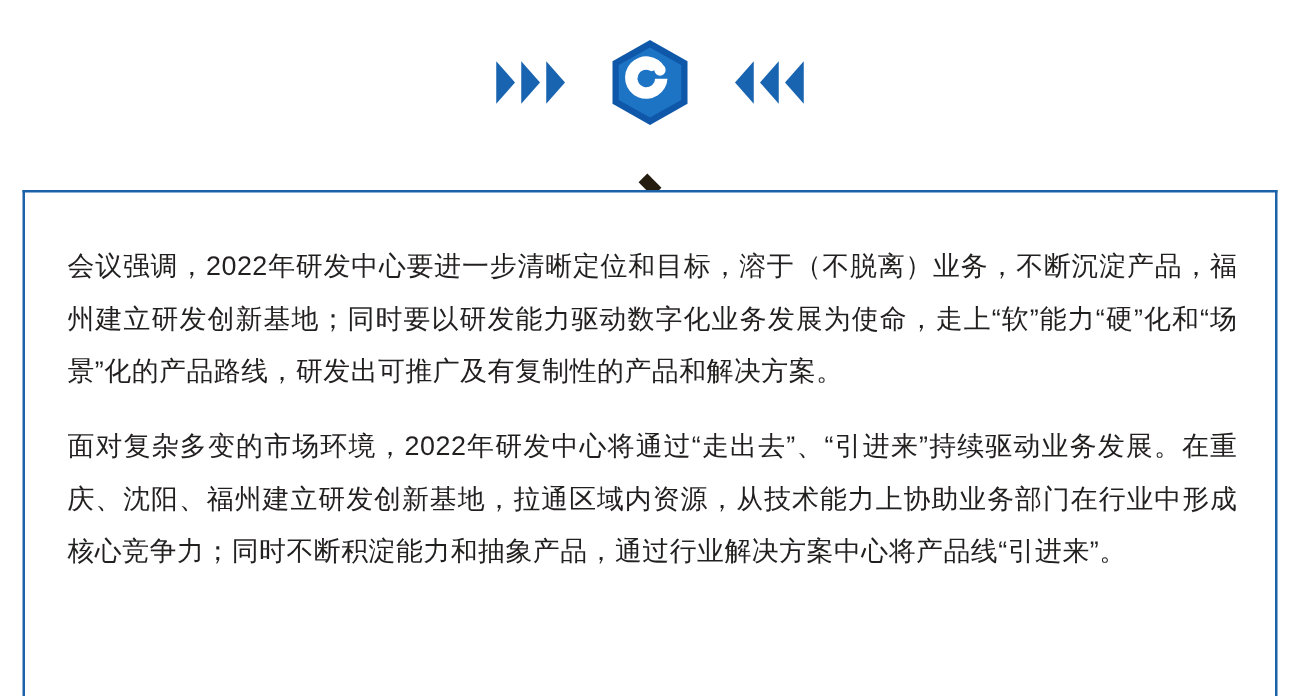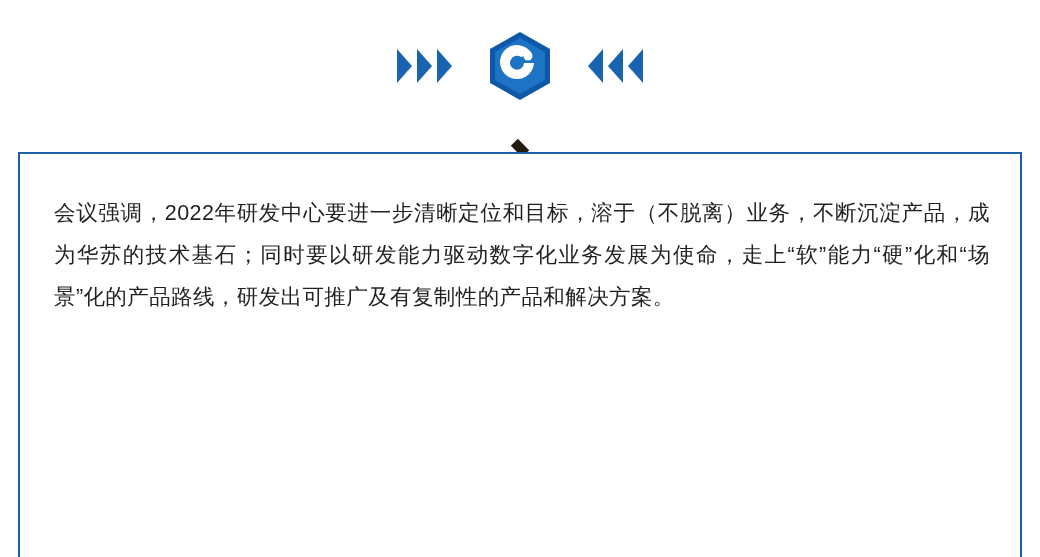--- a/index.html
+++ b/index.html
@@ -141,17 +141,18 @@
       <span class="chev chev-left"></span>
     </div>
   </div>
 
   <div class="diamond-wrap">
     <div class="diamond"></div>
   </div>
 
   <div class="content-frame">
     <div class="frame-inner">
-      <p class="para">会议强调，2022年研发中心要进一步清晰定位和目标，溶于（不脱离）业务，不断沉淀产品，成为华苏的技术基石；同时要以研发能力驱动数字化业务发展为使命，走上“软”能力“硬”化和“场景”化的产品路线，研发出可推广及有复制性的产品和解决方案。</p>
+      <p class="para">会议强调，2022年研发中心要进一步清晰定位和目标，溶于（不脱离）业务，不断沉淀产品，福州建立研发创新基地；同时要以研发能力驱动数字化业务发展为使命，走上“软”能力“硬”化和“场景”化的产品路线，研发出可推广及有复制性的产品和解决方案。</p>
+      <p class="para">面对复杂多变的市场环境，2022年研发中心将通过“走出去”、“引进来”持续驱动业务发展。在重庆、沈阳、福州建立研发创新基地，拉通区域内资源，从技术能力上协助业务部门在行业中形成核心竞争力；同时不断积淀能力和抽象产品，通过行业解决方案中心将产品线“引进来”。</p>
     </div>
   </div>
 
 </div>
 
 </body></html>

